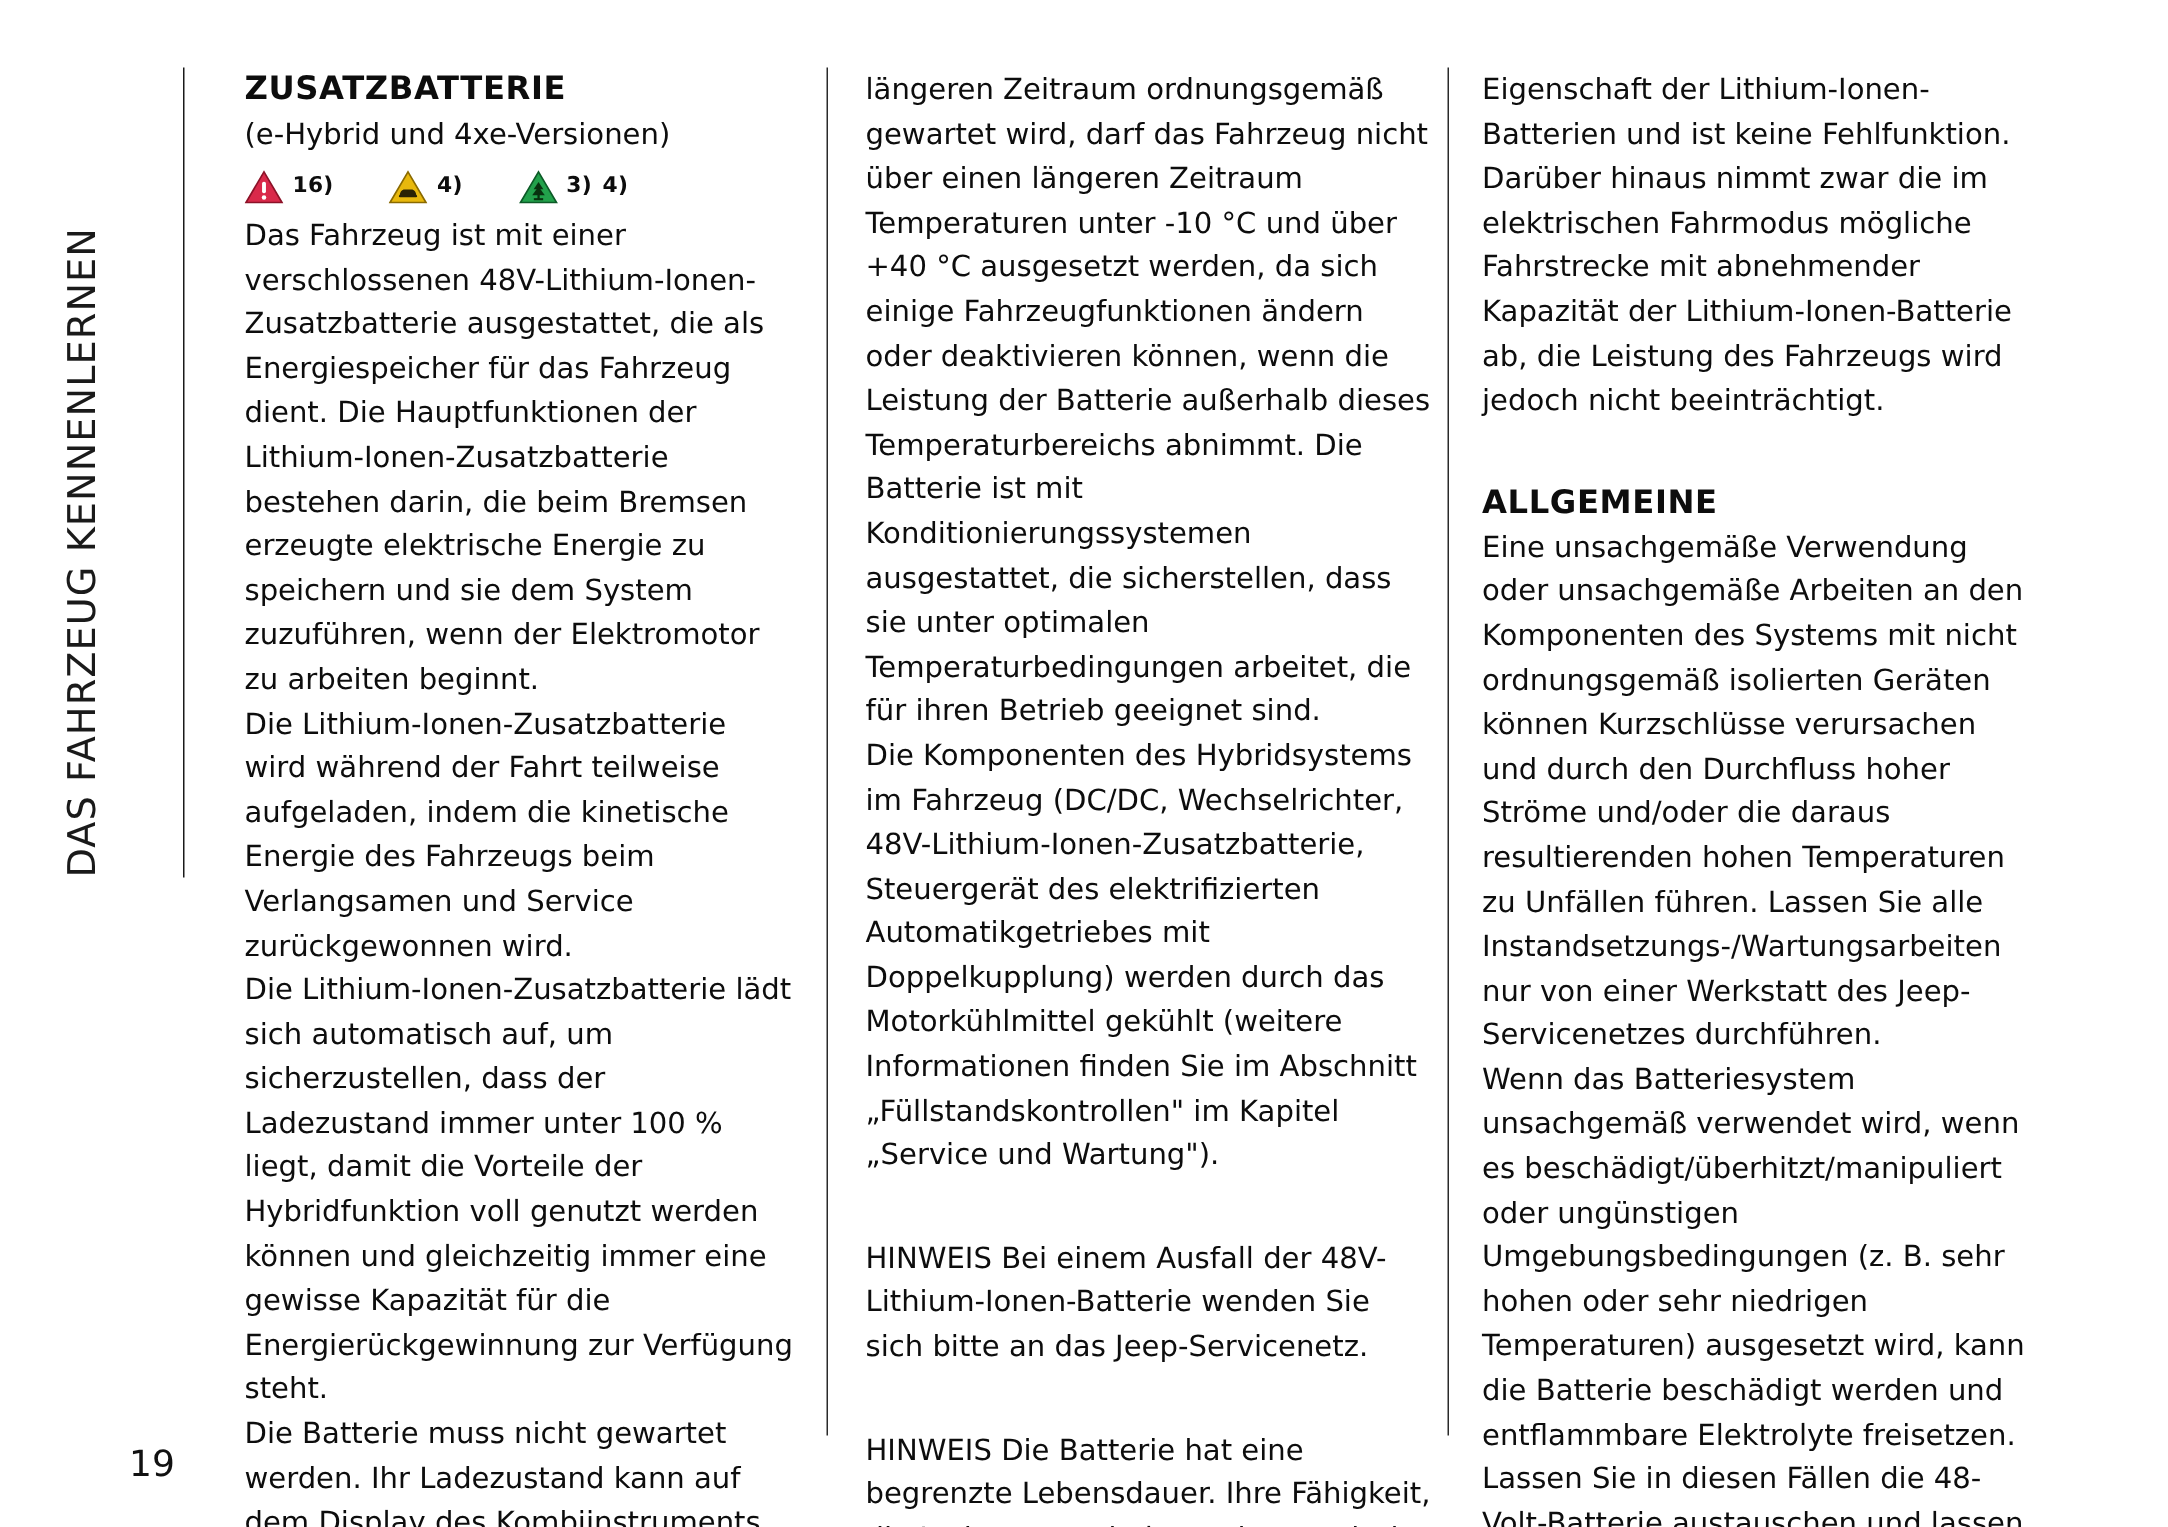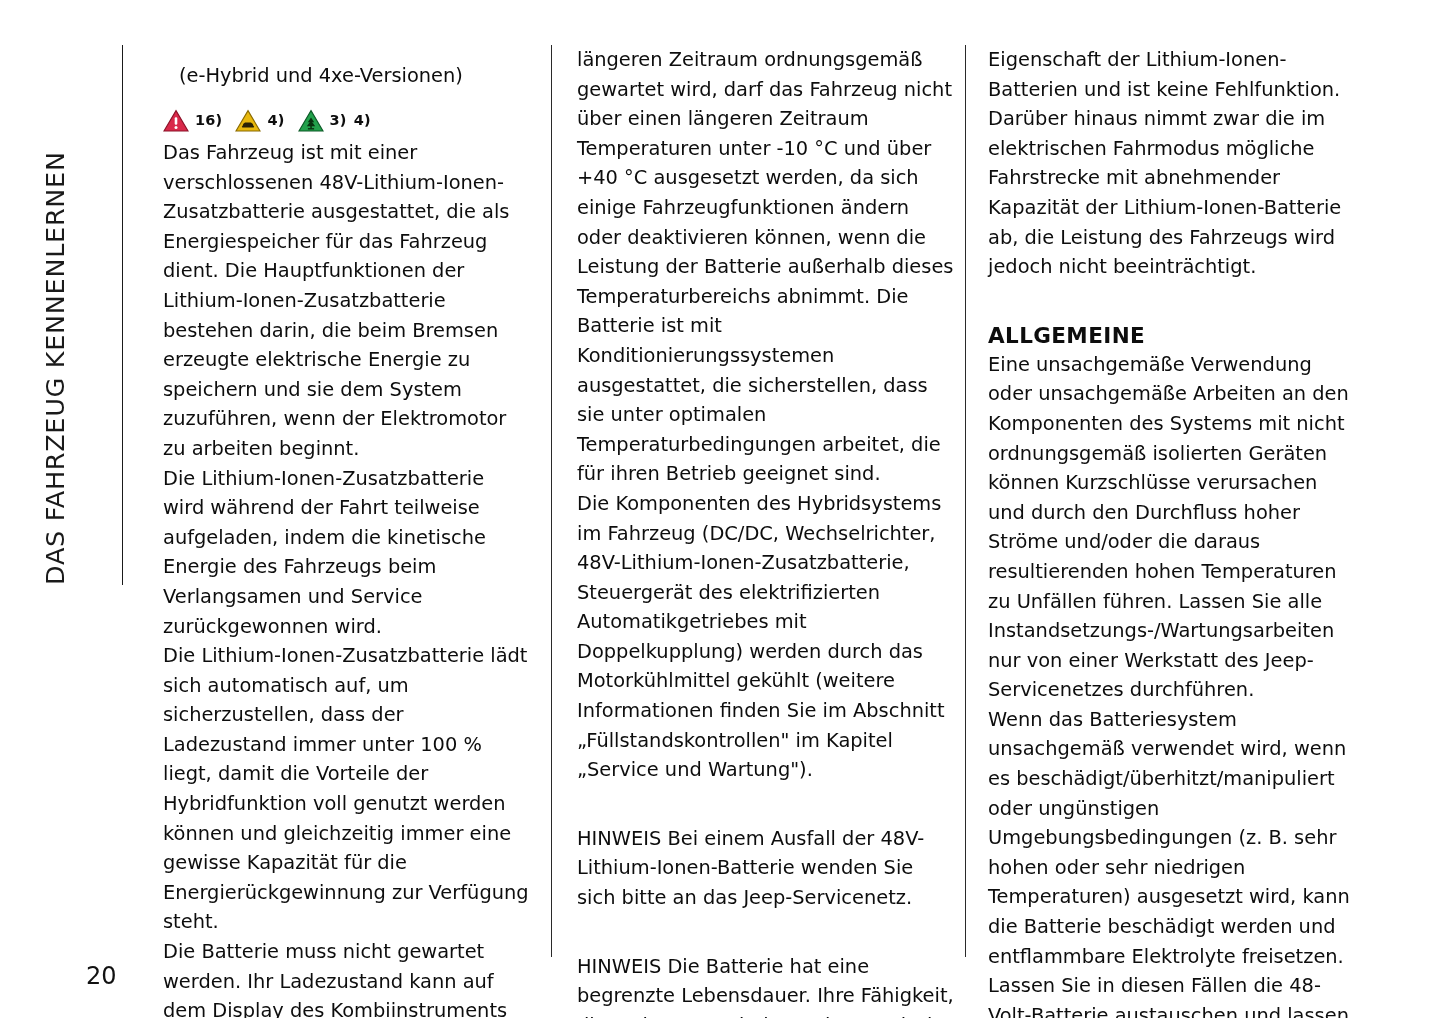--- a/index.html
+++ b/index.html
@@ -81,21 +81,21 @@
   .h-main {
     font-weight: bold;
     font-size: 21.5px;
     line-height: 29px;
     letter-spacing: 0.4px;
     margin: 0 0 1px 0;
   }
   .h-sub {
     font-size: 19.4px;
     line-height: 30px;
-    margin: 16px;
+    margin: 0;
   }
   .h-section {
     font-weight: bold;
     font-size: 21.5px;
     line-height: 28px;
     letter-spacing: 0.4px;
     margin: 40px 0 0 0;
   }
 
   p.body {
@@ -106,20 +106,21 @@
   p.spaced {
     margin-top: 39px;
   }
 
   
   .symbol-row {
     display: flex;
     align-items: center;
     margin: 6px 0 3px 0;
     height: 28px;
+    gap: 24px;
   }
   .symbol-group {
     display: flex;
     align-items: center;
     margin-right: 13px;
   }
   .symbol-group svg { display: block; }
   .symbol-ref {
     font-size: 14.5px;
     margin-left: 6px;
@@ -145,20 +146,21 @@
   <div class="chapter-tab">
     <div class="chapter-tab-label">DAS FAHRZEUG KENNENLERNEN</div>
     <div class="chapter-tab-rule"></div>
   </div>
 
   <div class="col-rule" id="rule-1"></div>
   <div class="col-rule" id="rule-2"></div>
 
   <div class="col" id="col-1">
 
+    <h1 class="h-main">ZUSATZBATTERIE</h1>
 
     <p class="h-sub">(e-Hybrid und 4xe-Versionen)</p>
 
     <div class="symbol-row">
 
       <div class="symbol-group">
         <span>
           <svg width="26" height="24" viewBox="0 0 26 24">
             <path d="M13 1.6 L25 22 L1 22 Z" fill="#d9294a" stroke="#8c1228" stroke-width="1.1"></path>
             <rect x="11.7" y="8.2" width="2.6" height="7.6" rx="1.2" fill="#ffffff"></rect>
@@ -213,15 +215,15 @@
     <p class="body">Eigenschaft der Lithium-Ionen-Batterien und ist keine Fehlfunktion. Darüber hinaus nimmt zwar die im elektrischen Fahrmodus mögliche Fahrstrecke mit abnehmender Kapazität der Lithium-Ionen-Batterie ab, die Leistung des Fahrzeugs wird jedoch nicht beeinträchtigt.</p>
 
     <h2 class="h-section">
       <span>ALLGEMEINE</span><br>
     </h2>
 
     <p class="body">Eine unsachgemäße Verwendung oder unsachgemäße Arbeiten an den Komponenten des Systems mit nicht ordnungsgemäß isolierten Geräten können Kurzschlüsse verursachen und durch den Durchfluss hoher Ströme und/oder die daraus resultierenden hohen Temperaturen zu Unfällen führen. Lassen Sie alle Instandsetzungs-/Wartungsarbeiten nur von einer Werkstatt des Jeep-Servicenetzes durchführen.</p>
     <p class="body">Wenn das Batteriesystem unsachgemäß verwendet wird, wenn es beschädigt/überhitzt/manipuliert oder ungünstigen Umgebungsbedingungen (z. B. sehr hohen oder sehr niedrigen Temperaturen) ausgesetzt wird, kann die Batterie beschädigt werden und entflammbare Elektrolyte freisetzen. Lassen Sie in diesen Fällen die 48-Volt-Batterie austauschen und lassen Sie die Arbeiten nur einer Werkstatt des Jeep-Servicenetzes durchführen.</p>
   </div>
 
-  <div class="page-number">20</div>
+  <div class="page-number">19</div>
 
 </div>
 
 </body></html>

